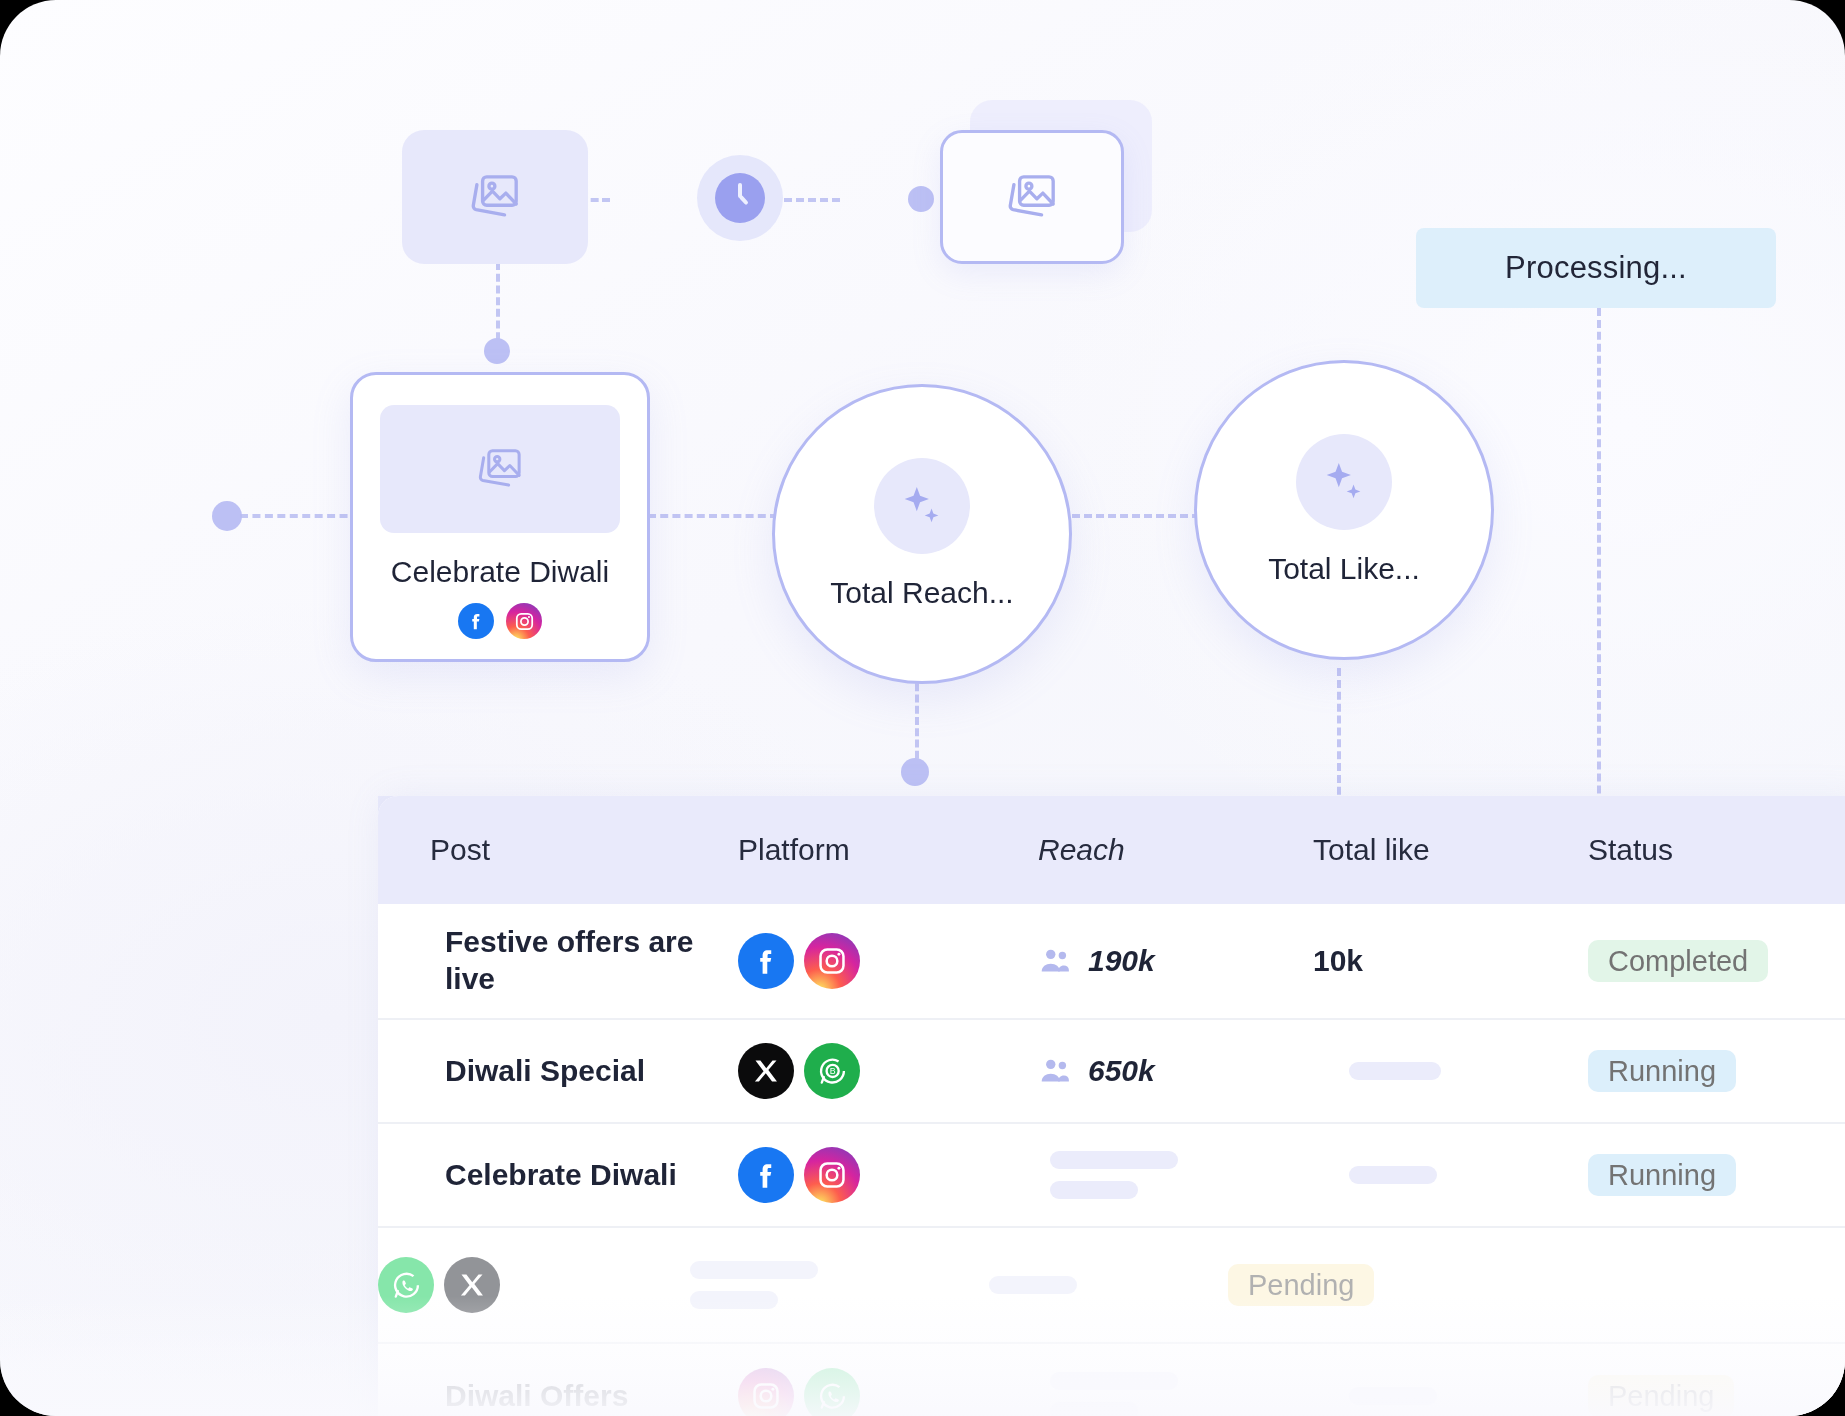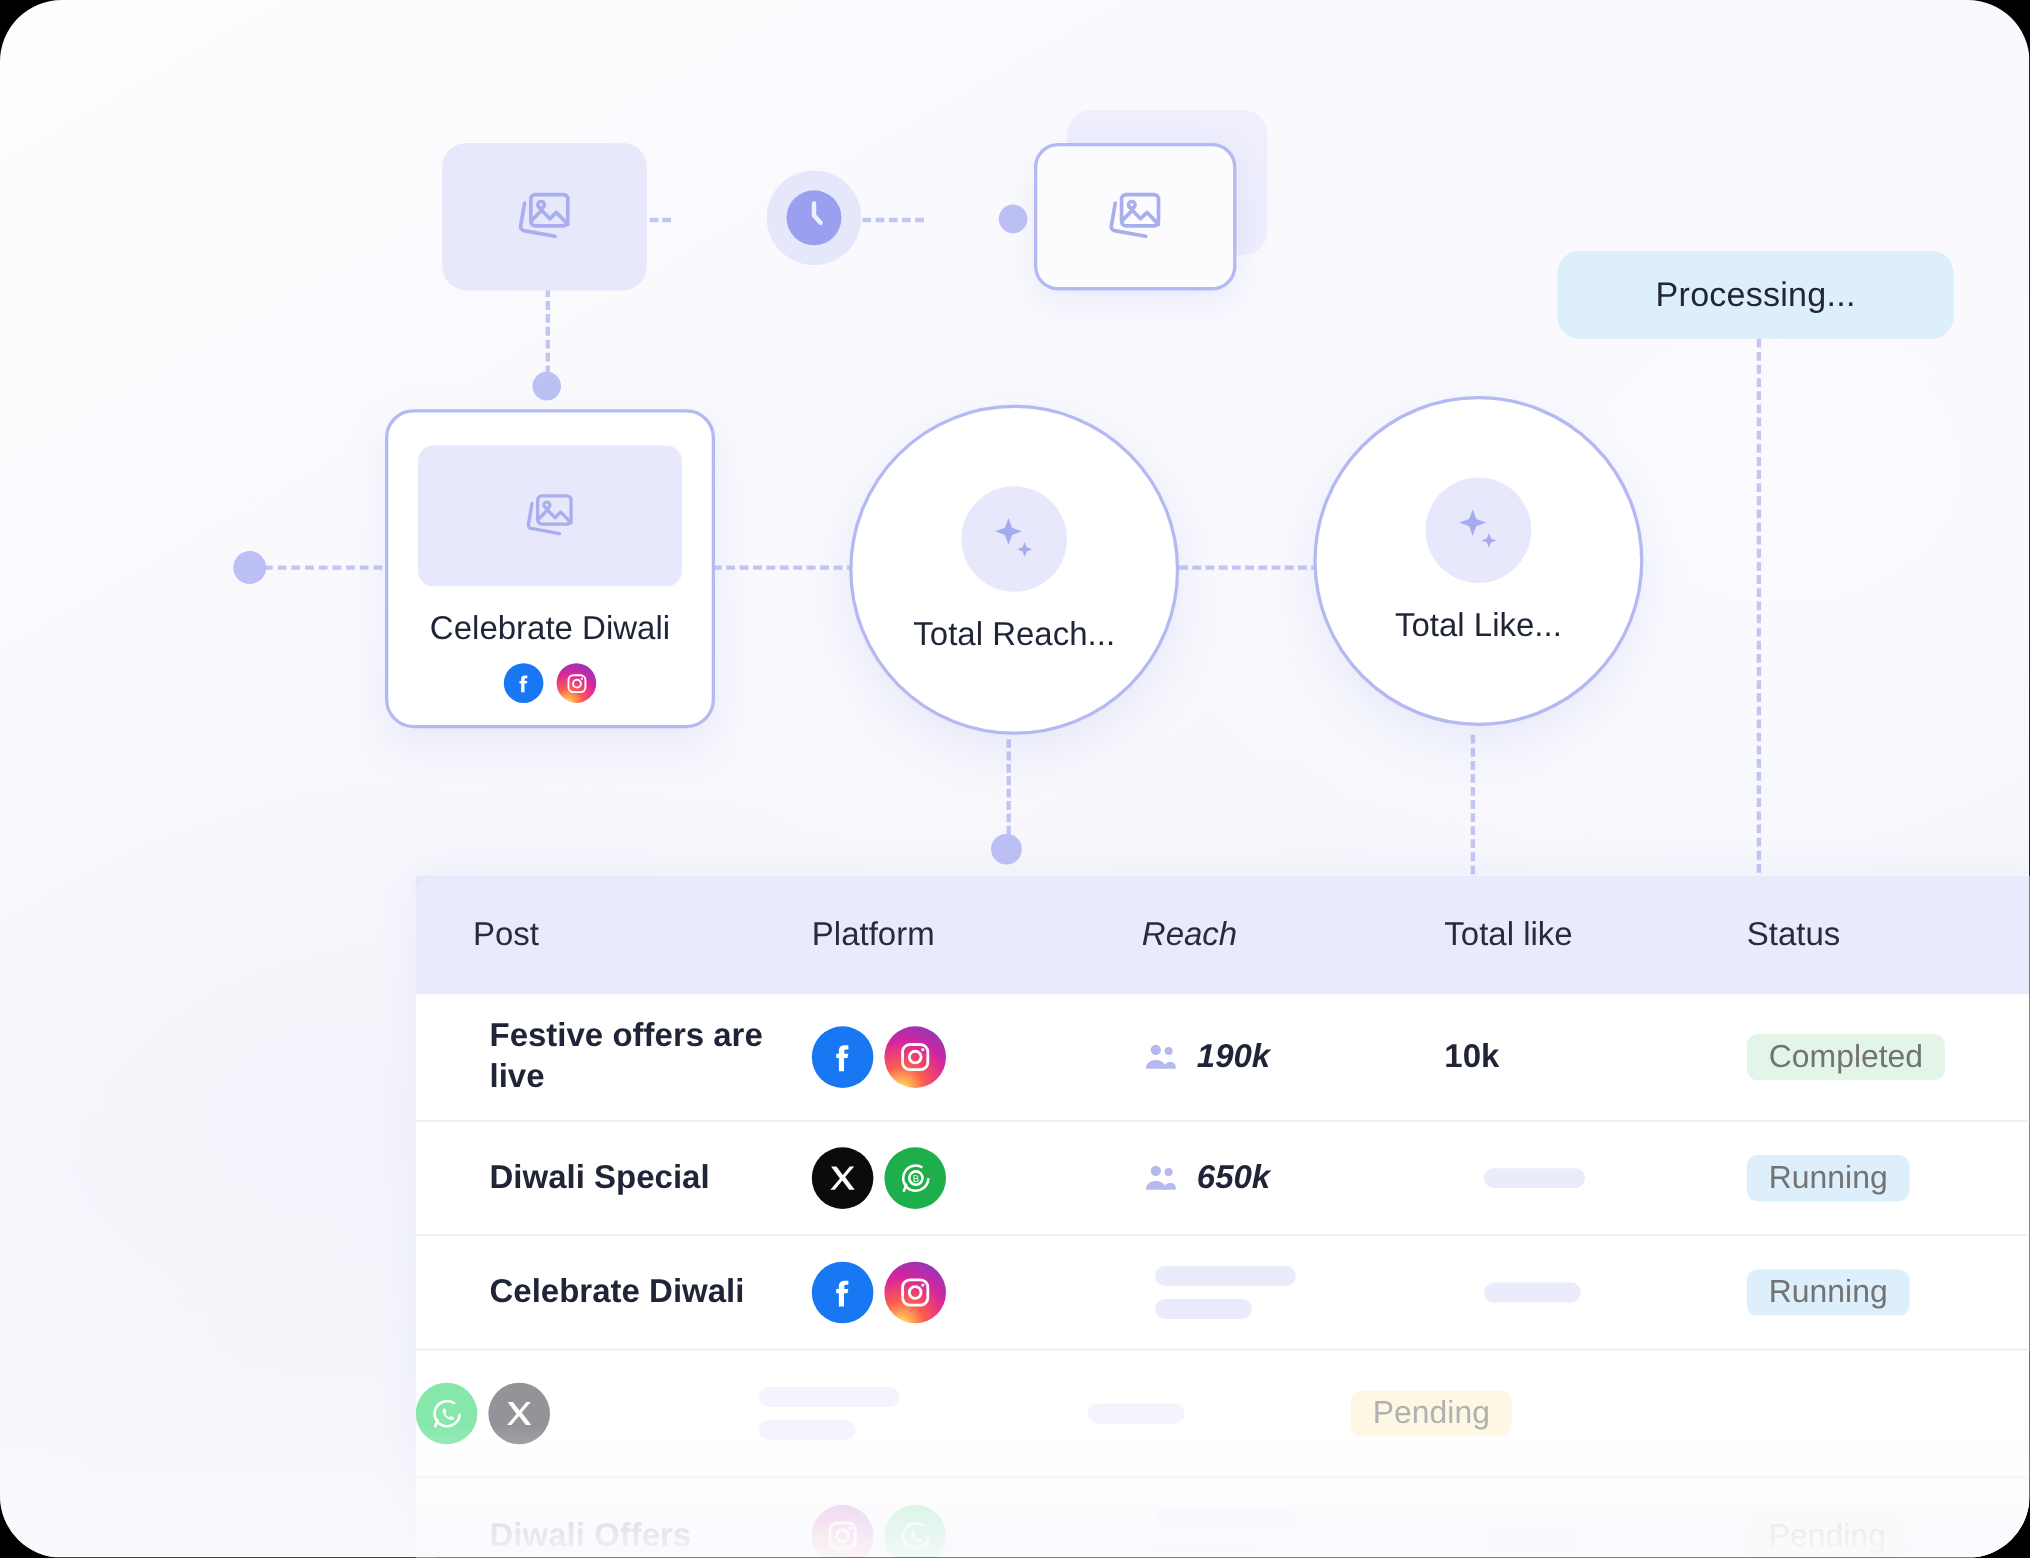--- a/index.html
+++ b/index.html
@@ -70,21 +70,21 @@
     content: ""; position: absolute; background: #eef0ff; border-radius: 2px;
   }
   .clock-inner::before { width: 3.5px; height: 15px; left: 23px; top: 10px; }
   .clock-inner::after  { width: 3.5px; height: 11px; left: 23px; top: 23px;
                          transform: rotate(-42deg); transform-origin: top center; }
 
   
   .processing {
     position: absolute;
     background: #ddeffb;
-    border-radius: 20px;
+    border-radius: 8px;
     display: flex; align-items: center; justify-content: center;
     color: #222638;
     font-size: 31px;
     letter-spacing: .2px;
   }
 
   
   .post-card {
     position: absolute;
     background: #ffffff;
@@ -277,21 +277,21 @@
       <span class="pbadge sm pb-ig">
         <svg width="21" height="21" viewBox="0 0 24 24" fill="none" stroke="#fff" stroke-width="2">
             <rect x="3.2" y="3.2" width="17.6" height="17.6" rx="5"></rect>
             <circle cx="12" cy="12" r="4.1"></circle>
             <circle cx="17.1" cy="6.9" r="1.2" fill="#fff" stroke="none"></circle>
           </svg>
       </span>
     </div>
   </div>
 
-  <div class="circle-node" style="left:772px; top:368px; width:300px; height:300px;">
+  <div class="circle-node" style="left:772px; top:384px; width:300px; height:300px;">
     <div class="spark-bubble">
       <svg width="52" height="52" viewBox="0 0 24 24" fill="#a5abf0">
         <path d="M9.6 3.2l1.5 4.1 4.1 1.5-4.1 1.5-1.5 4.1-1.5-4.1L4 8.8l4.1-1.5z"></path>
         <path d="M16.4 13.2l.85 2.3 2.3.85-2.3.85-.85 2.3-.85-2.3-2.3-.85 2.3-.85z"></path>
       </svg>
     </div>
     <div class="cn-label">Total Reach...</div>
   </div>
 
   <div class="circle-node" style="left:1194px; top:360px; width:300px; height:300px;">

